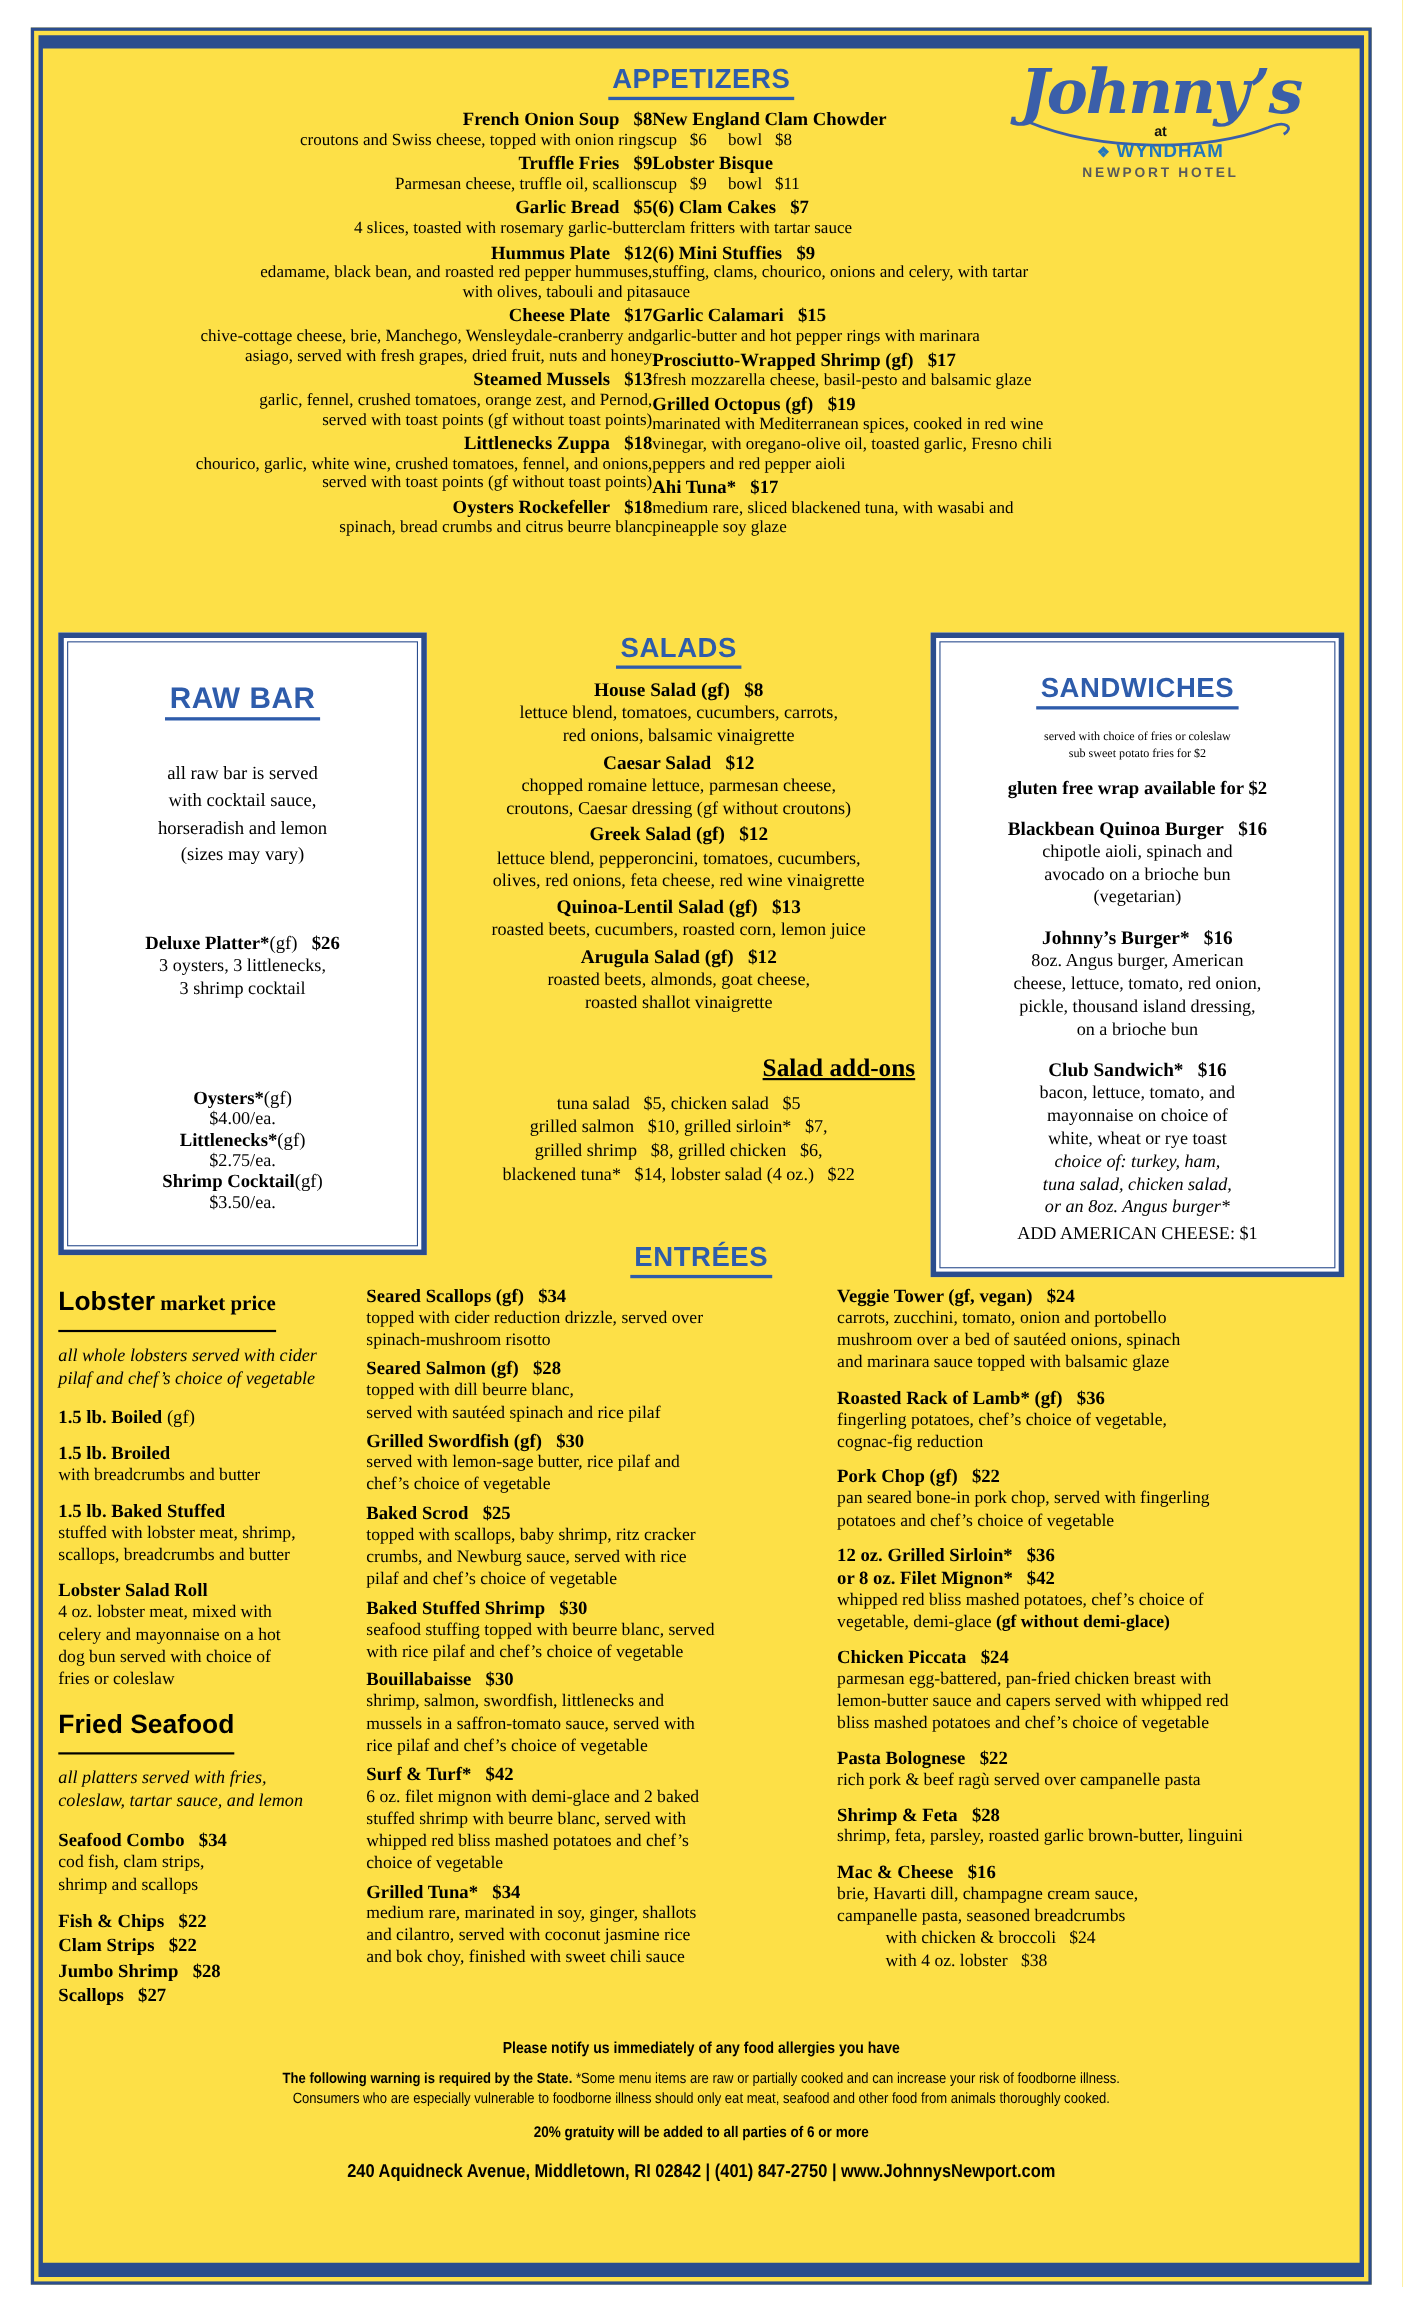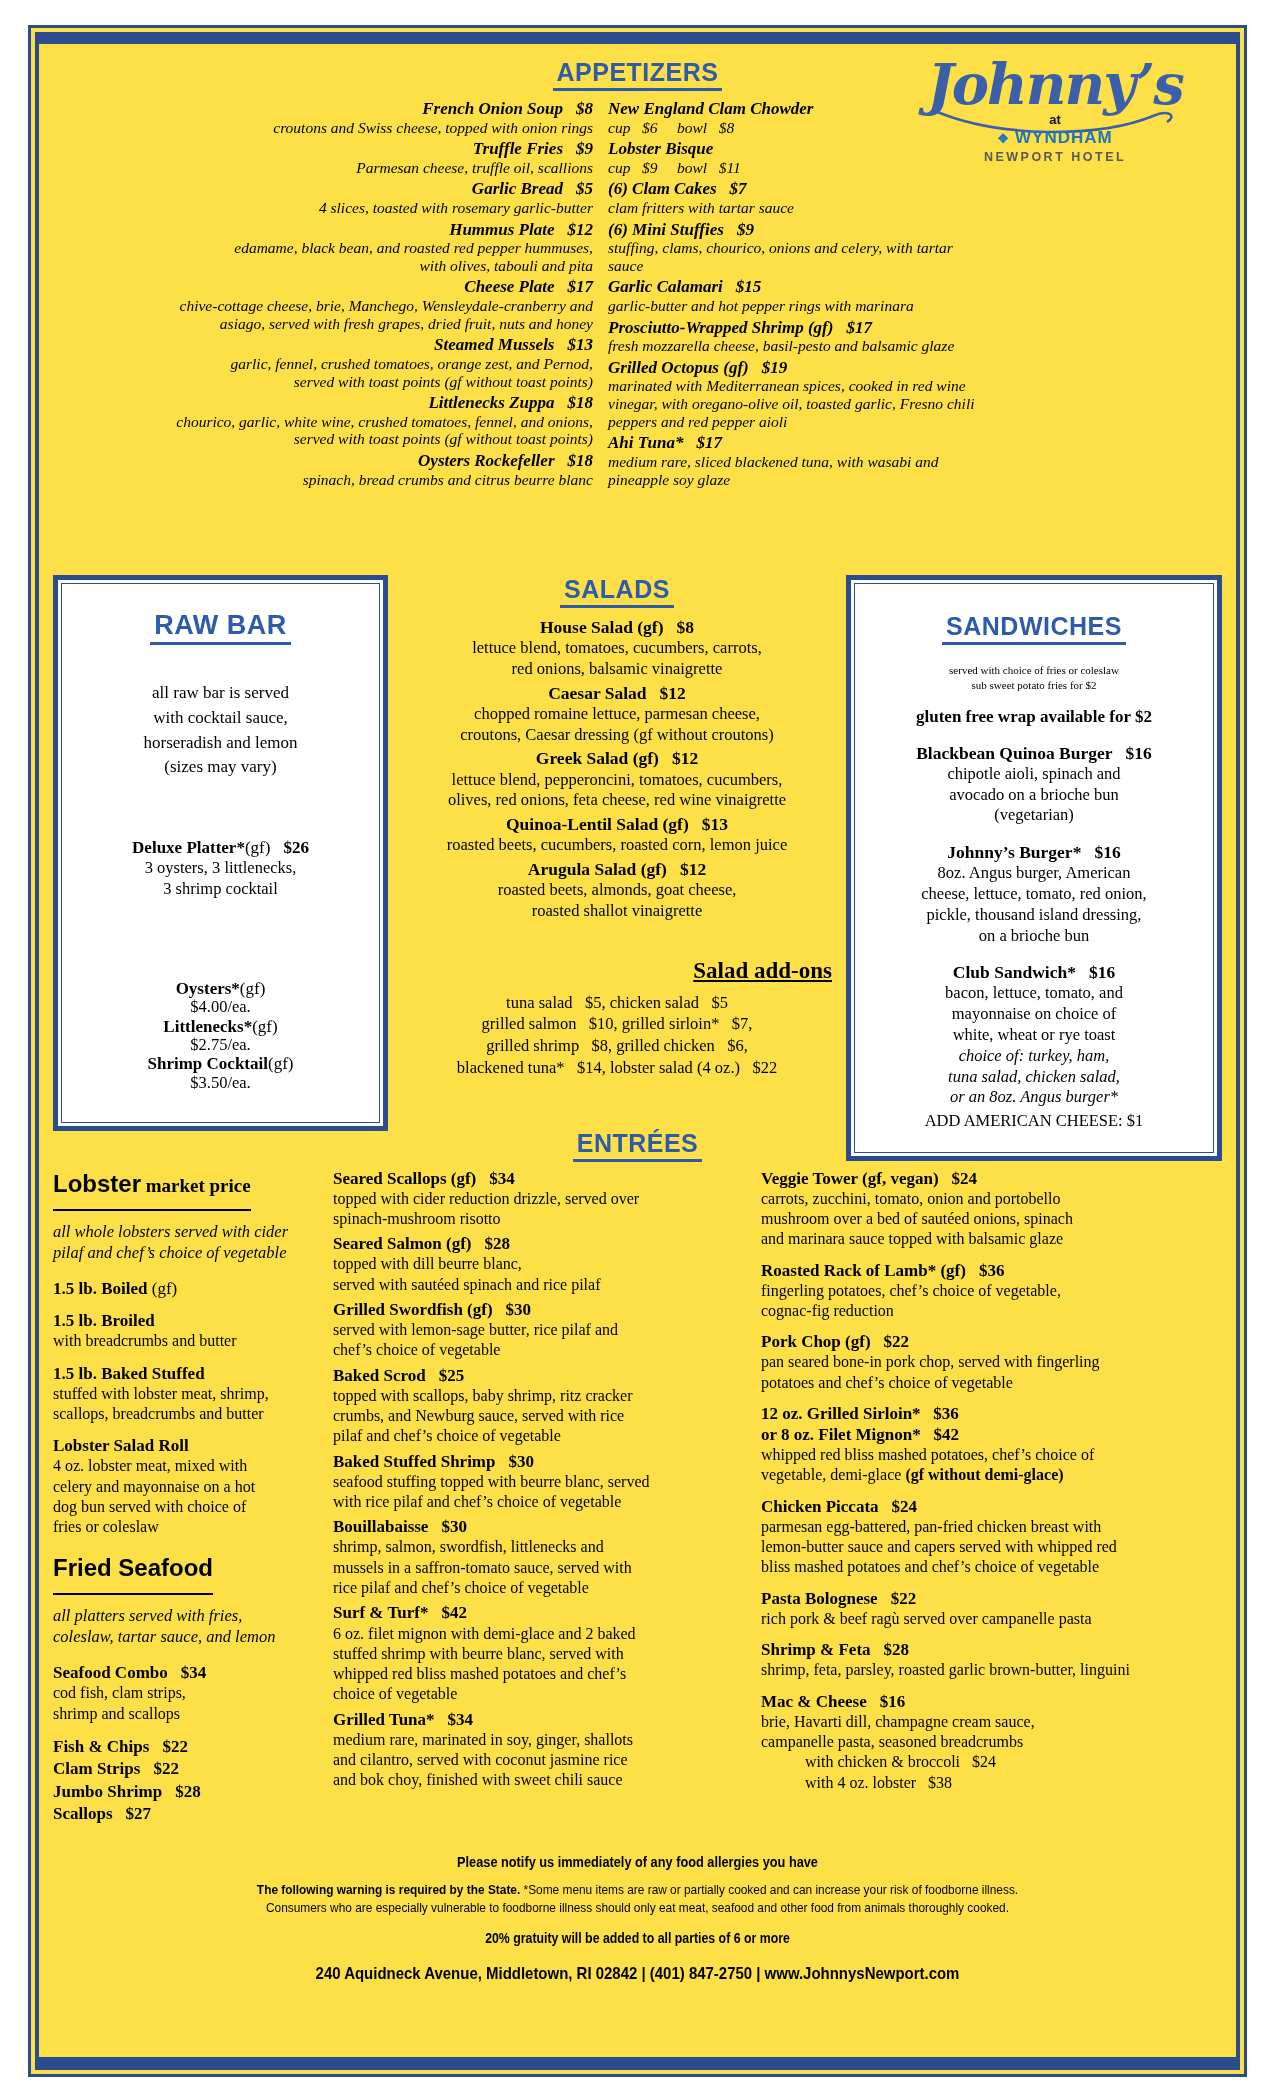--- a/index.html
+++ b/index.html
@@ -44,33 +44,33 @@
   .logo-hotel { font-family: "Liberation Sans", sans-serif; font-weight: bold; font-size: 12.5px; color: #58595b; letter-spacing: 2.5px; margin-top: 2px; }
 
   
   .item-head { font-weight: bold; white-space: pre-line; }
   .item-desc { white-space: pre-line; }
   .item-price { margin-left: 13px; font-weight: bold; }
   .item-suffix { font-weight: normal; }
   .desc-bold { font-weight: bold; }
 
   
-  .appetizers { display: flex; gap: 15px; margin-top: 8px; font-style: italic; }
+  .appetizers { display: flex; margin-top: 8px; }
   .app-left { flex: 0 0 540px; text-align: right; }
   .app-right { flex: 1; min-width: 0; }
   .appetizers .item-head { font-size: 17px; line-height: 1.15; }
   .appetizers .item-desc { font-size: 15.5px; line-height: 1.14; }
   .appetizers .menu-item { margin-bottom: 3px; }
 
   
   .middle { display: flex; gap: 12px; margin-top: 84px; align-items: flex-start; }
   .box { border: 5px solid #2b4d8e; padding: 3px; background: #fff; }
   .box-inner { border: 1.5px solid #2b4d8e; text-align: center; }
   .rawbar { flex: 0 0 335px; }
-  .rawbar .box-inner { padding: 26px 8px 30px; }
+  .rawbar .box-inner { padding: 36px 8px 30px; }
   .rawbar .section-title { font-size: 27px; }
   .rb-intro { font-size: 17px; line-height: 1.45; margin: 36px 0 0; white-space: pre-line; }
   .rb-platter { margin-top: 58px; }
   .rb-platter .item-head { font-size: 17px; line-height: 1.2; }
   .rb-platter .item-desc { font-size: 16.5px; line-height: 1.22; }
   .rb-each { margin-top: 80px; }
   .rb-each .menu-item { margin: 0; }
   .rb-each .item-head { font-size: 17px; line-height: 1.13; }
   .rb-each .item-desc { font-size: 16.5px; line-height: 1.13; }
 

